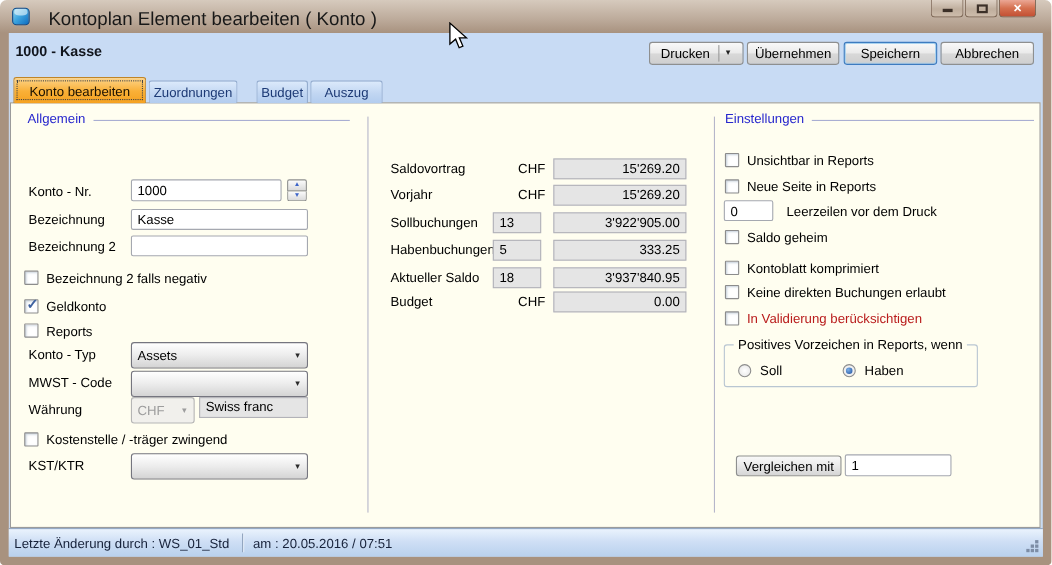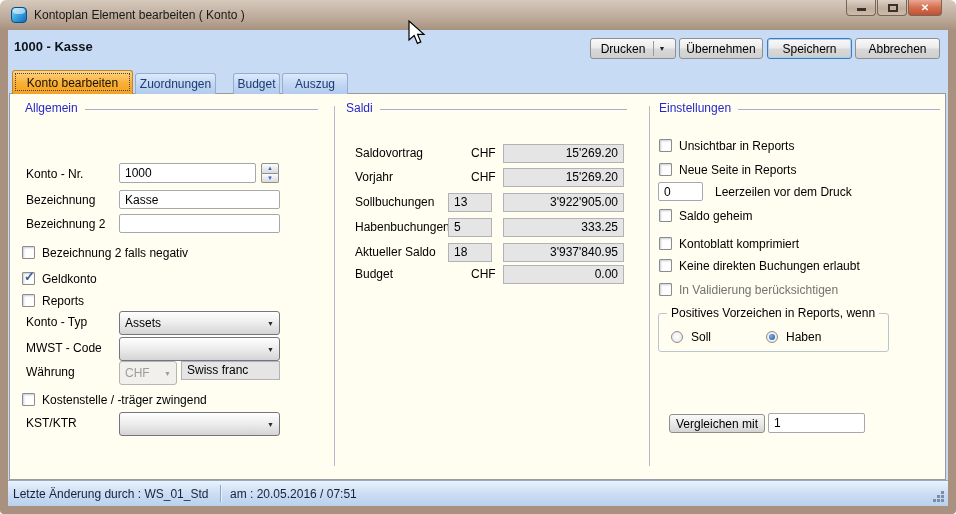--- a/index.html
+++ b/index.html
@@ -11,21 +11,21 @@
   }
   
   .titlebar { position:absolute; left:0; top:0; width:956px; height:30px; }
   .app-icon {
     position:absolute; left:11px; top:7px; width:16px; height:16px; border-radius:4px;
     background:linear-gradient(135deg,#8fd8f2 0%,#3fa6e0 45%,#0e6cc0 100%);
     border:1px solid #0a4a8c; overflow:hidden;
   }
   .app-icon::after { content:""; position:absolute; left:1px; top:0; right:1px; height:6px;
     background:rgba(255,255,255,.55); border-radius:3px 3px 40% 40%; }
-  .title-text { position:absolute; left:34px; top:8px; font-size:12px; color:#181818; white-space:nowrap; }
+  .title-text { position:absolute; left:44px; top:8px; font-size:17px; color:#181818; white-space:nowrap; }
   .win-controls { position:absolute; right:14px; top:0; display:flex; gap:1px; }
   .wbtn {
     width:30px; height:16px; border:1px solid #7a6453; border-top:none; border-radius:0 0 4px 4px;
     background:linear-gradient(#ddd1c5,#bfae9d 55%,#cdbcab); position:relative; cursor:default;
   }
   .wbtn.close-btn { width:34px; background:linear-gradient(#eba795,#d5704f 50%,#c24f33);
     display:flex; align-items:center; justify-content:center; color:#fff; font-size:10px; font-weight:bold; }
   .glyph-min { position:absolute; left:10px; bottom:4px; width:9px; height:3px; background:#3c3028; }
   .glyph-max { position:absolute; left:10px; top:4px; width:10px; height:8px; border:2px solid #3c3028; }
   
@@ -227,24 +227,20 @@
       </div>
 
       <div class="lbl" style="left:16px; top:322px;">KST/KTR</div>
       <div class="combo" style="left:109px; top:318px; width:161px; height:20px;">
         <span></span>
         <span class="arrow">▼</span>
       </div>
 
       <div class="vdiv" style="left:324px;"></div>
 
-      <div class="group-hdr" style="left:336px; top:7px; width:281px;">
-        <span class="gname">Saldi</span>
-        <span class="gline"></span>
-      </div>
 
       <div class="lbl" style="left:345px; top:52px;">Saldovortrag</div>
       <div class="lbl" style="left:461px; top:52px;">CHF</div>
       <div class="gray-field amount" style="left:493px; top:50px; width:121px; height:19px;">15'269.20</div>
 
       <div class="lbl" style="left:345px; top:76px;">Vorjahr</div>
       <div class="lbl" style="left:461px; top:76px;">CHF</div>
       <div class="gray-field amount" style="left:493px; top:74px; width:121px; height:19px;">15'269.20</div>
 
       <div class="lbl" style="left:345px; top:101px;">Sollbuchungen</div>
@@ -287,21 +283,21 @@
         <span>Saldo geheim</span>
       </div>
       <div class="cbrow" style="left:649px; top:142px;">
         <span class="cb"></span>
         <span>Kontoblatt komprimiert</span>
       </div>
       <div class="cbrow" style="left:649px; top:164px;">
         <span class="cb"></span>
         <span>Keine direkten Buchungen erlaubt</span>
       </div>
-      <div class="cbrow" style="left:649px; top:188px; color:#737373;">
+      <div class="cbrow" style="left:649px; top:188px; color:#b91c1c;">
         <span class="cb"></span>
         <span>In Validierung berücksichtigen</span>
       </div>
 
       <div class="groupbox" style="left:648px; top:219px; width:231px; height:39px;">
         <span class="box-label">Positives Vorzeichen in Reports, wenn</span>
         <div class="radrow" style="left:12px; top:16px;">
           <span class="radio"></span>
           <span>Soll</span>
         </div>

